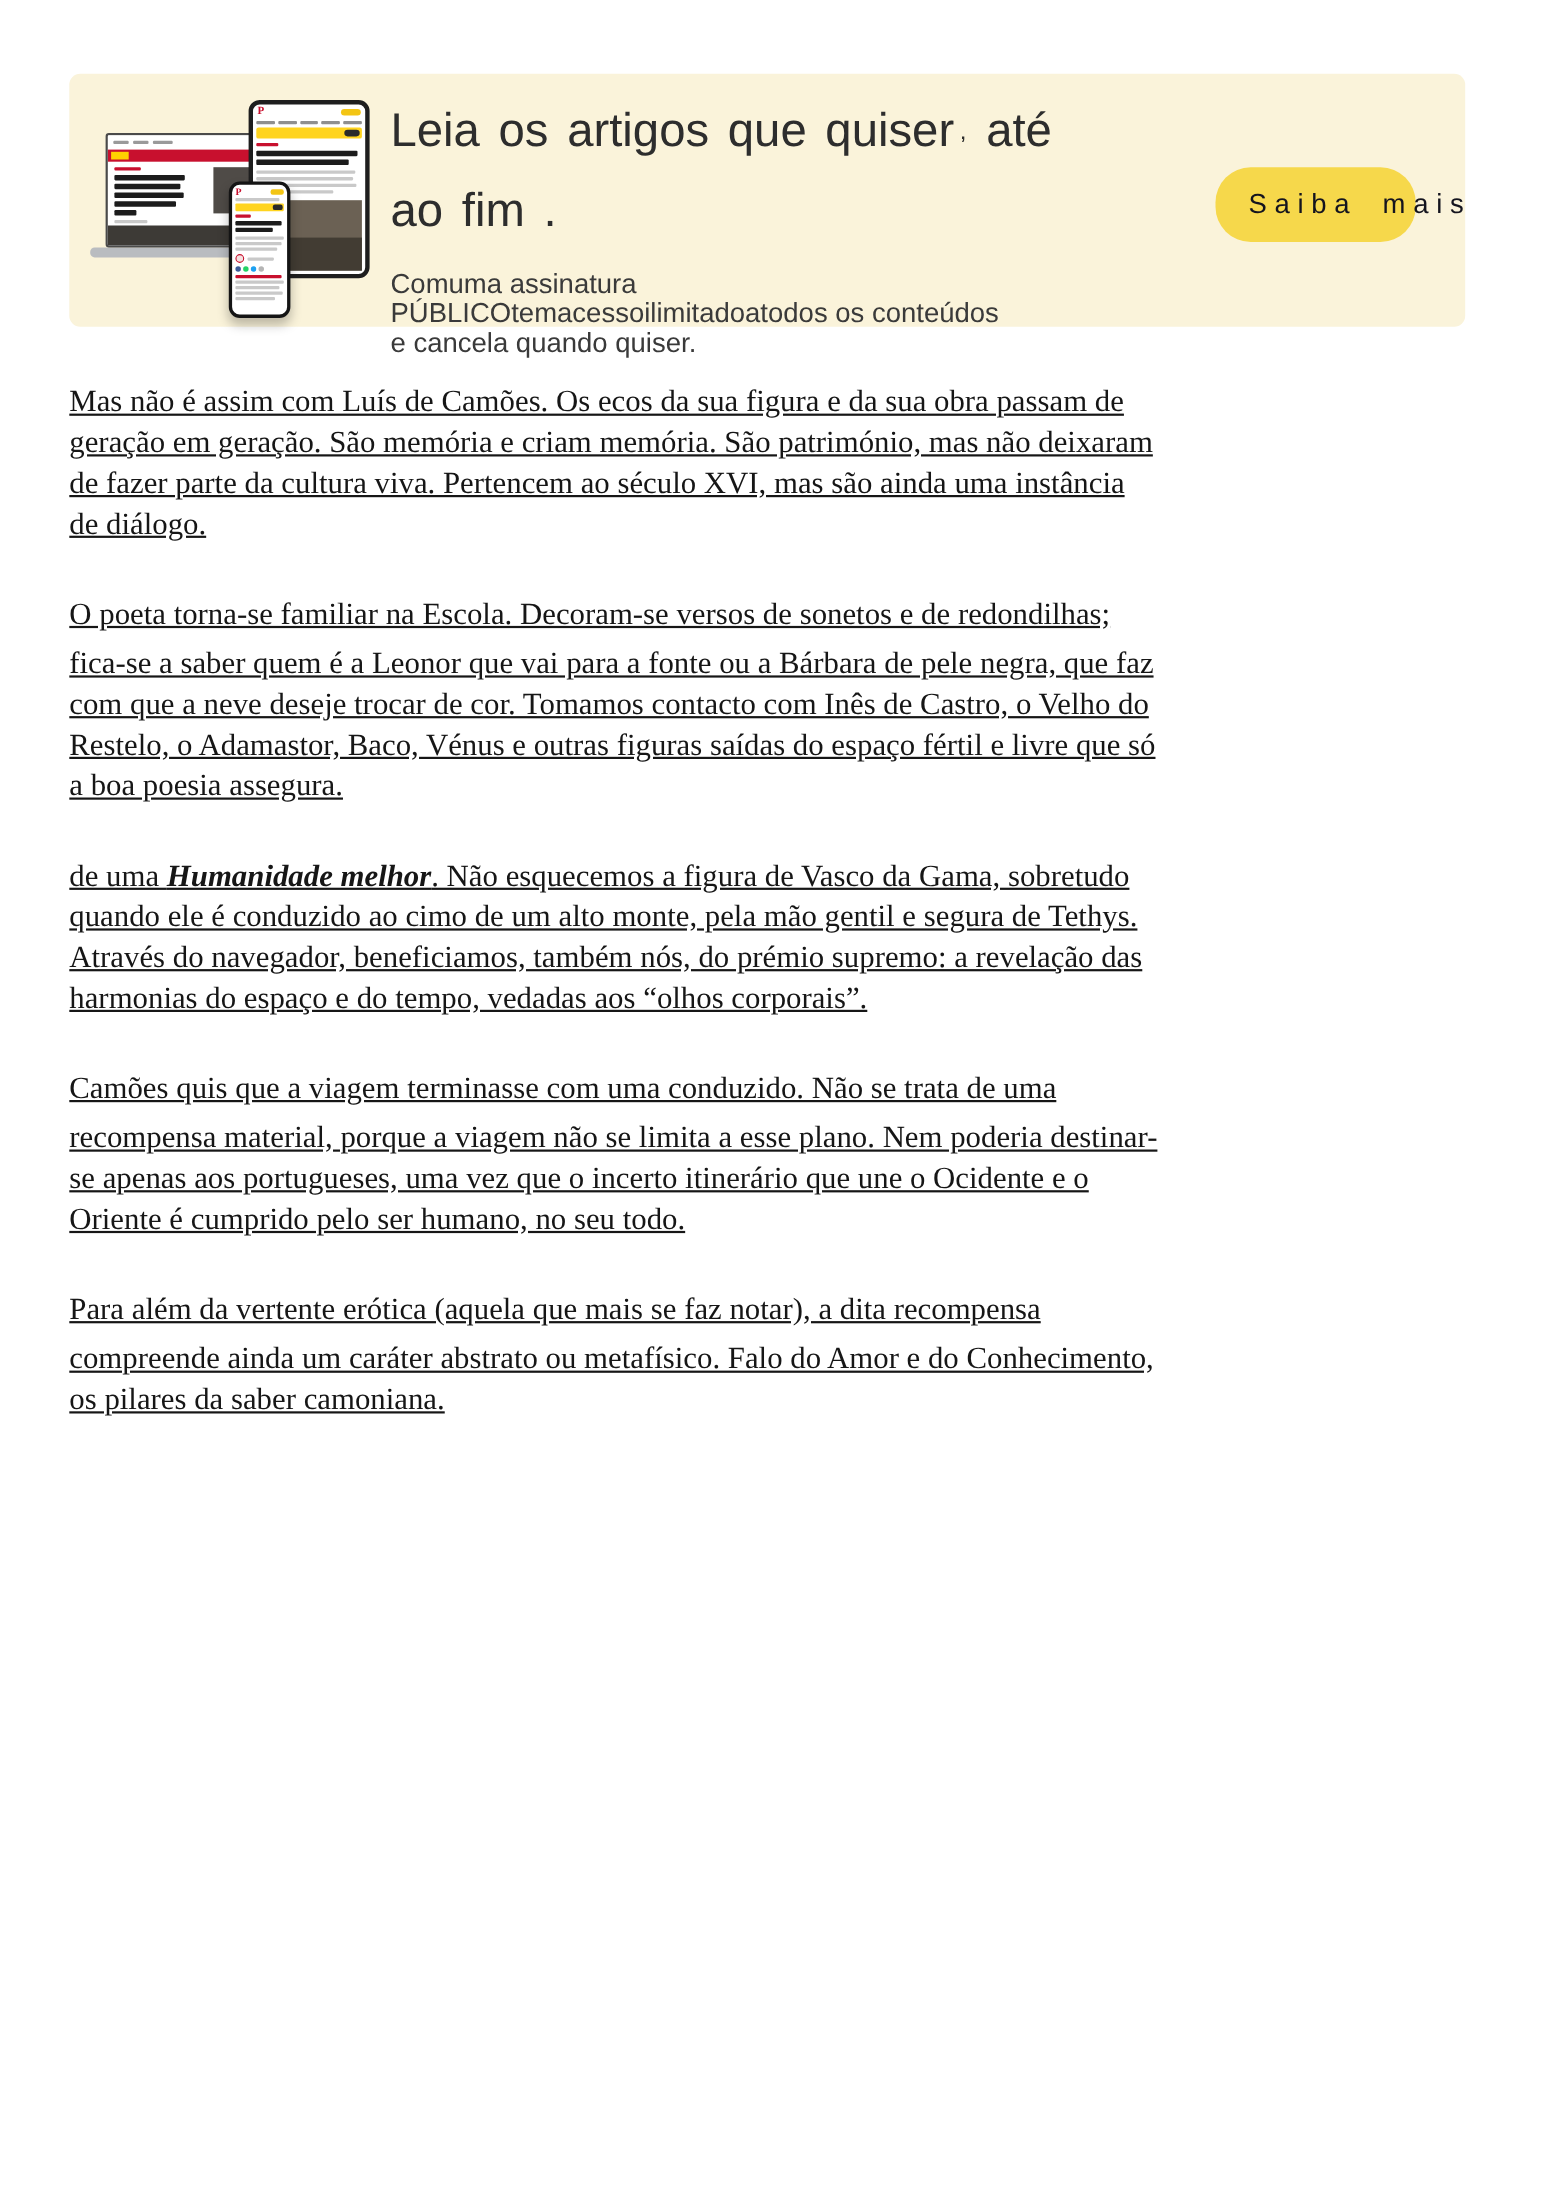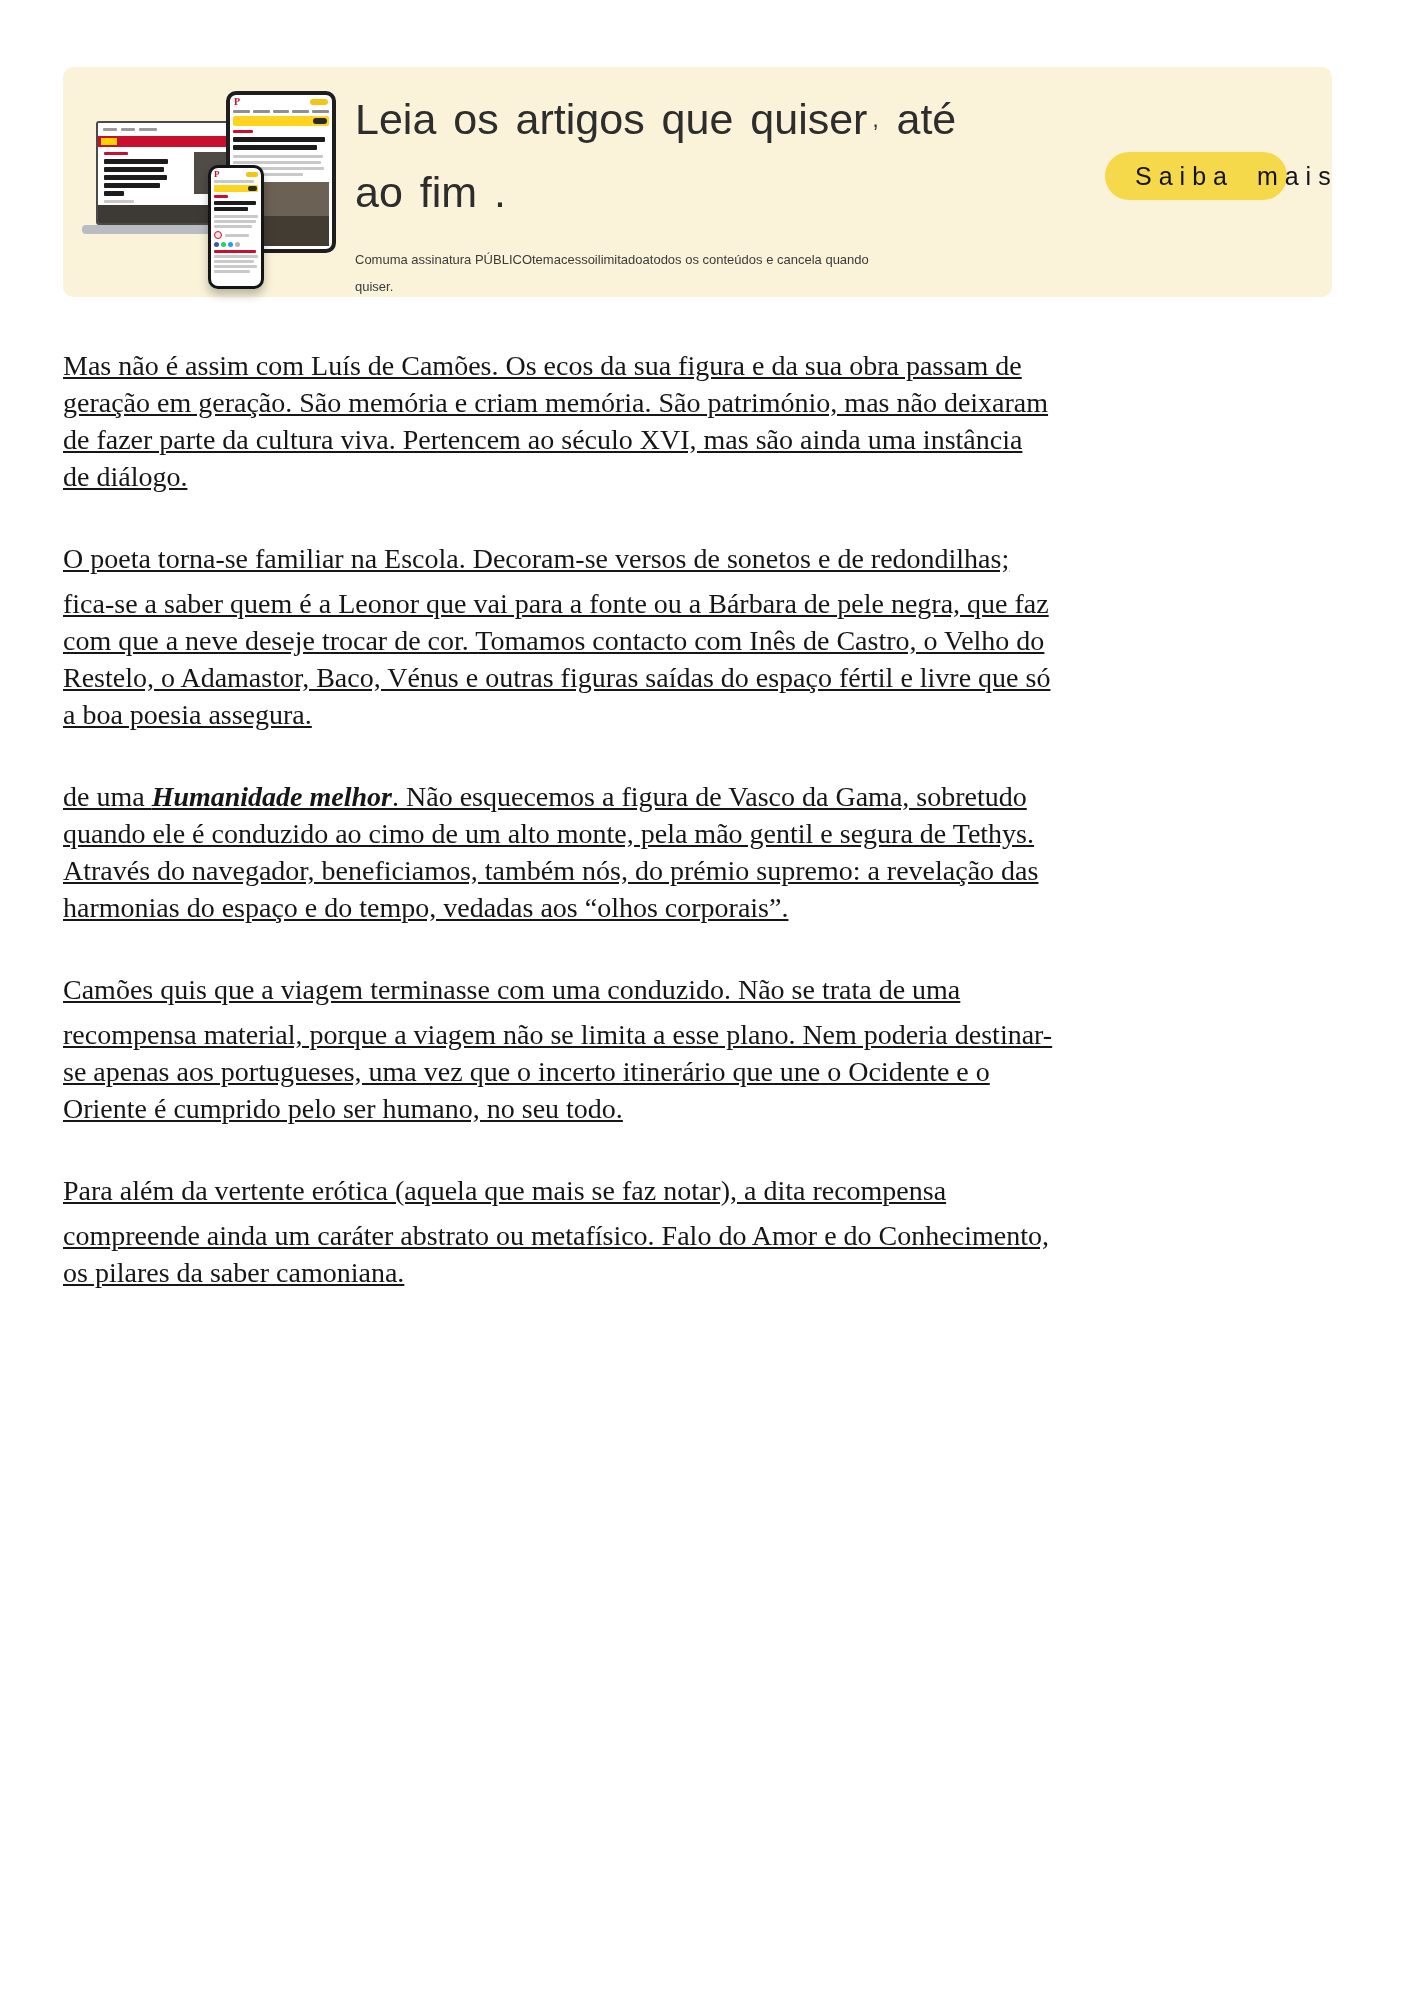--- a/index.html
+++ b/index.html
@@ -78,25 +78,25 @@
 
   .banner-text { position:absolute; left:292px; top:16px; width:720px; }
   .headline {
     margin:0; color:#2d2d2d; font-weight:400;
     font-size:43px; line-height:72px; letter-spacing:0px; word-spacing:5px;
   }
   .headline .line { display:block; white-space:nowrap; }
   .hl-comma { font-size:22px; vertical-align:7px; margin:0 1px 0 5px; }
   .subtext {
     margin:18px 0 0 0; width:555px;
-    font-size:13px; line-height:27px; color:#3a3a3a;
+    font-size:25px; line-height:27px; color:#3a3a3a;
   }
   .cta {
     position:absolute; left:1042px; top:85px;
-    width:182px; height:48px;
+    width:182px; height:68px;
     background:#F6D84B; border:none; border-radius:32px;
     cursor:pointer; overflow:visible;
     text-align:right; padding:0 0 0 30px;
   }
   .cta span {
     display:inline-block; white-space:nowrap;
     font-family:"Liberation Sans", sans-serif;
     font-size:25px; color:#14141e; letter-spacing:7px; word-spacing:9px;
   }
 

